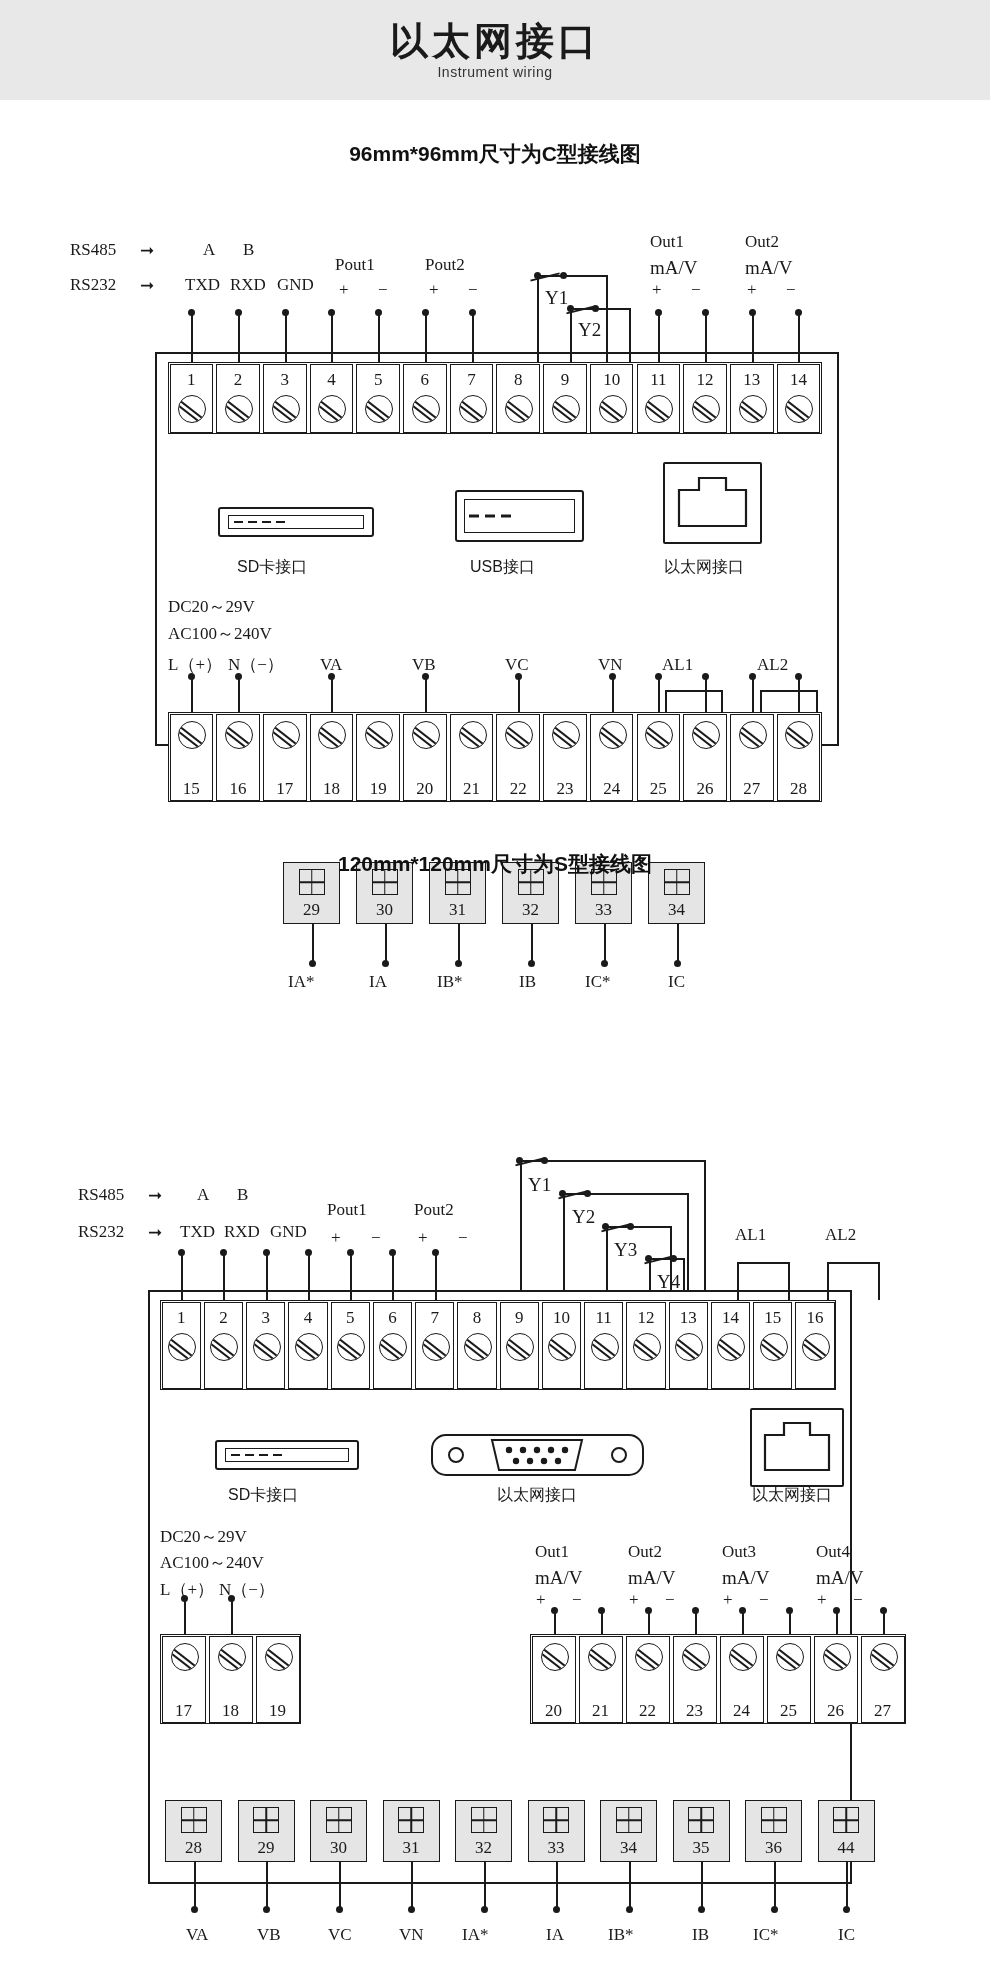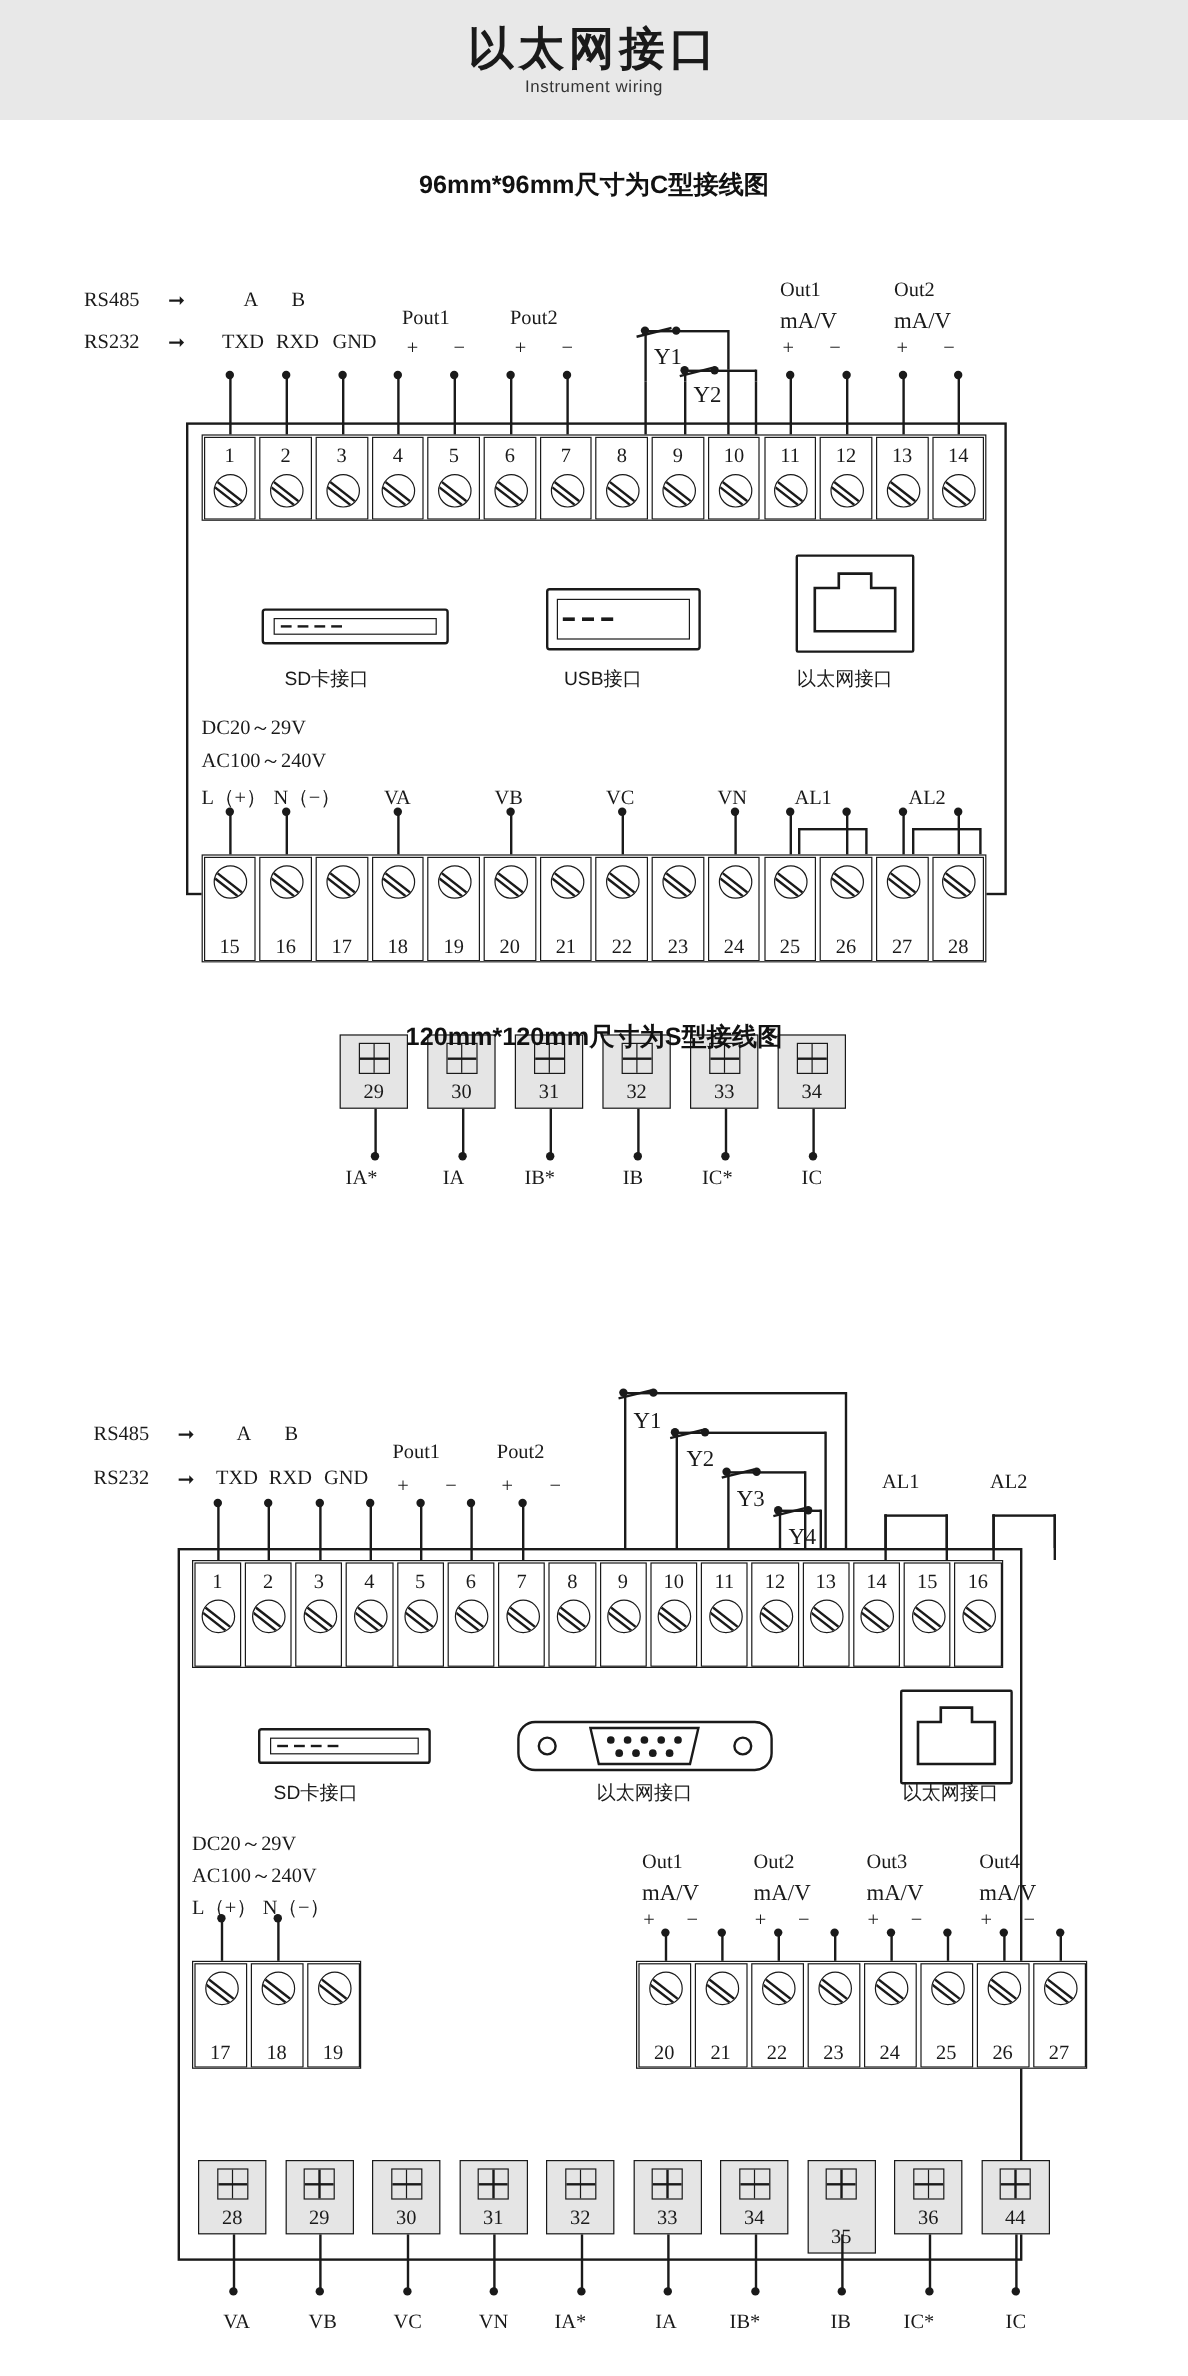--- a/index.html
+++ b/index.html
@@ -764,21 +764,21 @@
         <div class="num">33</div>
       </div>
       <div class="vline" style="left: 556px; top: 1862px; height: 48px;"></div>
       <div class="dot" style="left: 553px; top: 1906px;"></div>
       <div class="ct" style="left: 600px; top: 1800px; width: 57px; height: 62px;">
         <div class="sq"></div>
         <div class="num">34</div>
       </div>
       <div class="vline" style="left: 629px; top: 1862px; height: 48px;"></div>
       <div class="dot" style="left: 626px; top: 1906px;"></div>
-      <div class="ct" style="left: 672.5px; top: 1800px; width: 57px; height: 78px;">
+      <div class="ct" style="left: 672.5px; top: 1800px; width: 57px; height: 62px;">
         <div class="sq"></div>
         <div class="num">35</div>
       </div>
       <div class="vline" style="left: 701px; top: 1862px; height: 48px;"></div>
       <div class="dot" style="left: 698px; top: 1906px;"></div>
       <div class="ct" style="left: 745px; top: 1800px; width: 57px; height: 62px;">
         <div class="sq"></div>
         <div class="num">36</div>
       </div>
       <div class="vline" style="left: 774px; top: 1862px; height: 48px;"></div>

